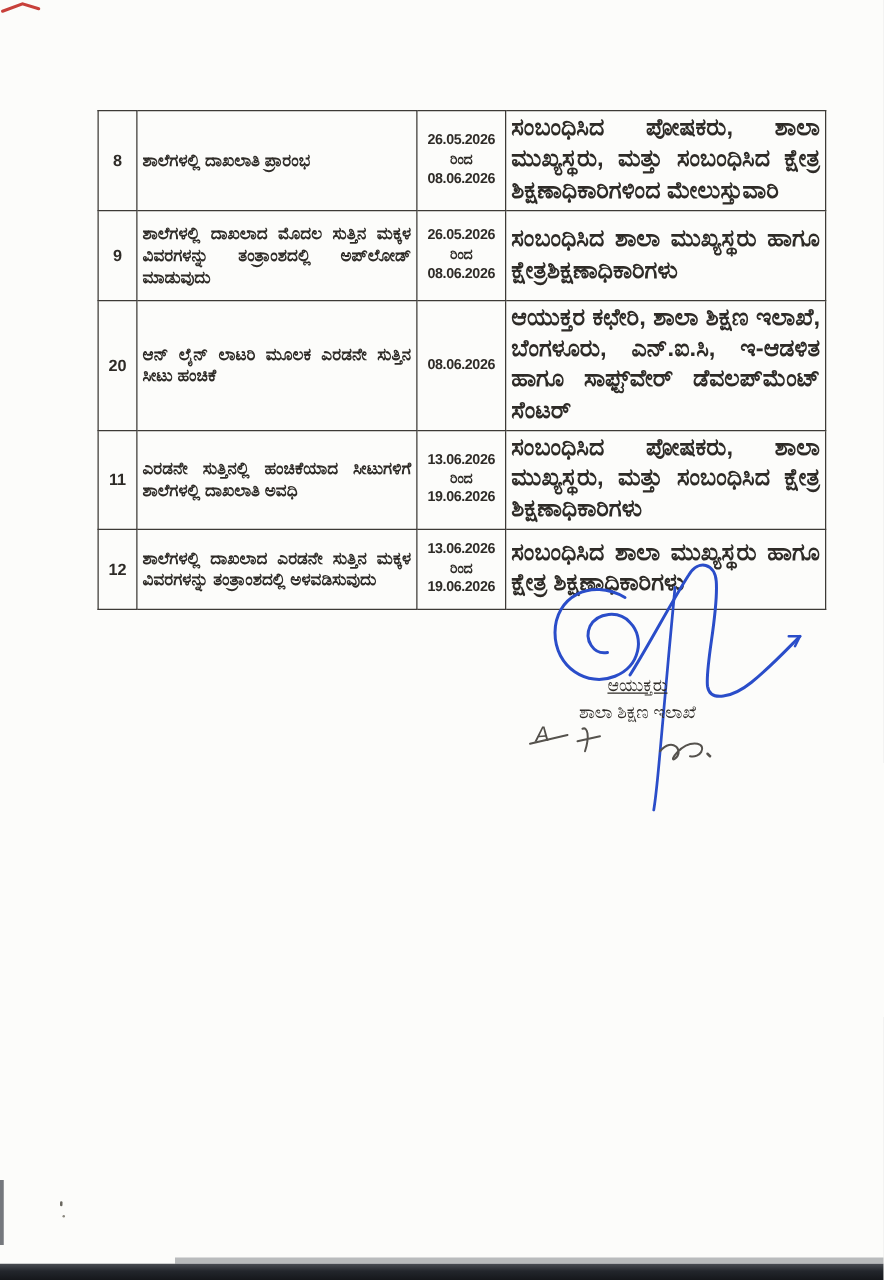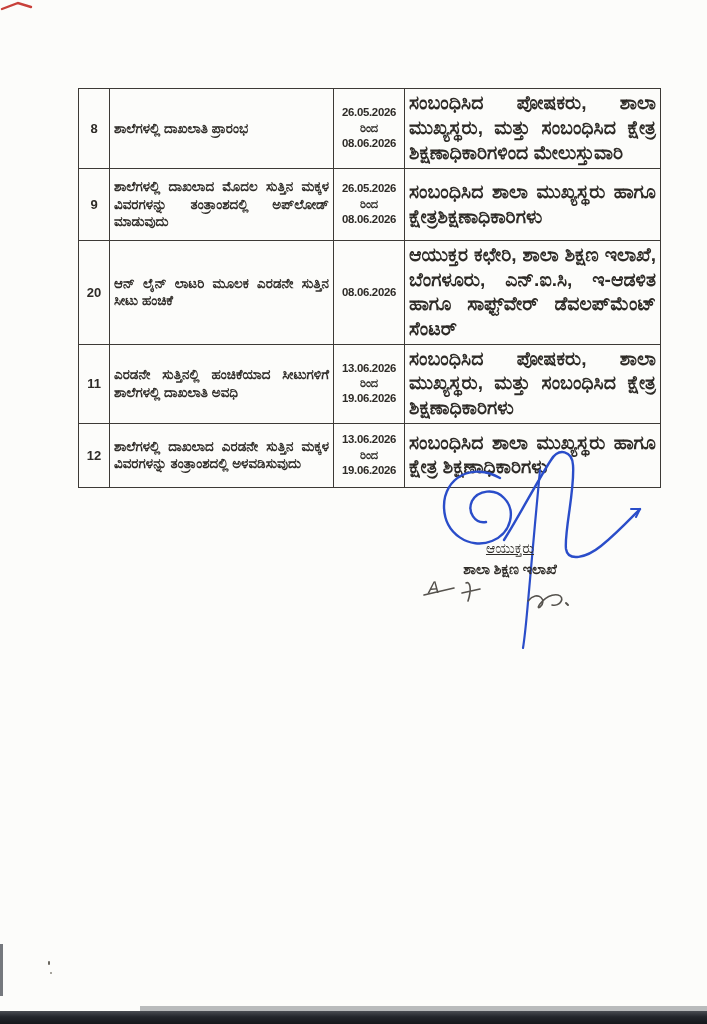--- a/index.html
+++ b/index.html
@@ -32,21 +32,21 @@
   .schedule-table tr:nth-child(3){height:75px;}
   .schedule-table tr:nth-child(4){height:67px;}
   .schedule-table tr:nth-child(5){height:64px;}
   .col-no{width:22px;text-align:center;font-size:13px;padding:0 1px;}
   .col-activity{width:215px;text-align:justify;font-size:13.5px;line-height:1.3;padding:2px 5px;margin-top:24px;}
   .col-date{width:62px;text-align:center;font-size:11.4px;line-height:1.35;padding:0 1px;letter-spacing:-0.3px;}
   .col-resp{width:247px;text-align:justify;font-size:19px;line-height:1.3;padding:2px 5px;}
   
   .sig-svg{position:absolute;left:400px;top:440px;pointer-events:none;}
   .sig-title{position:absolute;left:430px;top:540px;width:160px;text-align:center;font-size:14px;color:#2e2b27;text-decoration:underline;}
-  .sig-dept{position:absolute;left:425px;top:561px;width:170px;text-align:center;font-size:14px;color:#2e2b27;font-weight:bold;}
+  .sig-dept{position:absolute;left:425px;top:561px;width:170px;text-align:center;font-size:14px;color:#2e2b27;}
   .hand-letter{position:absolute;left:428px;top:578px;font-size:17px;font-style:italic;color:#514e49;transform:rotate(-4deg);}
   
   .edge-sliver{position:absolute;left:0;top:944px;width:3px;height:52px;background:#5d6066;opacity:.85;}
   .speck{position:absolute;left:48px;top:961px;width:2px;height:4px;background:#6a675f;border-radius:1px;}
   .speck2{position:absolute;left:50px;top:972px;width:2px;height:2px;background:#8a877e;border-radius:1px;}
   .bottom-strip-light{position:absolute;left:140px;top:1006px;width:567px;height:5px;background:#a8aaad;opacity:.8;}
   .bottom-band{position:absolute;left:0;top:1011px;width:707px;height:13px;background:linear-gradient(to bottom,#4a4d53 0%,#23262c 45%,#15171b 100%);}
 </style>
 </head>
 <body>

